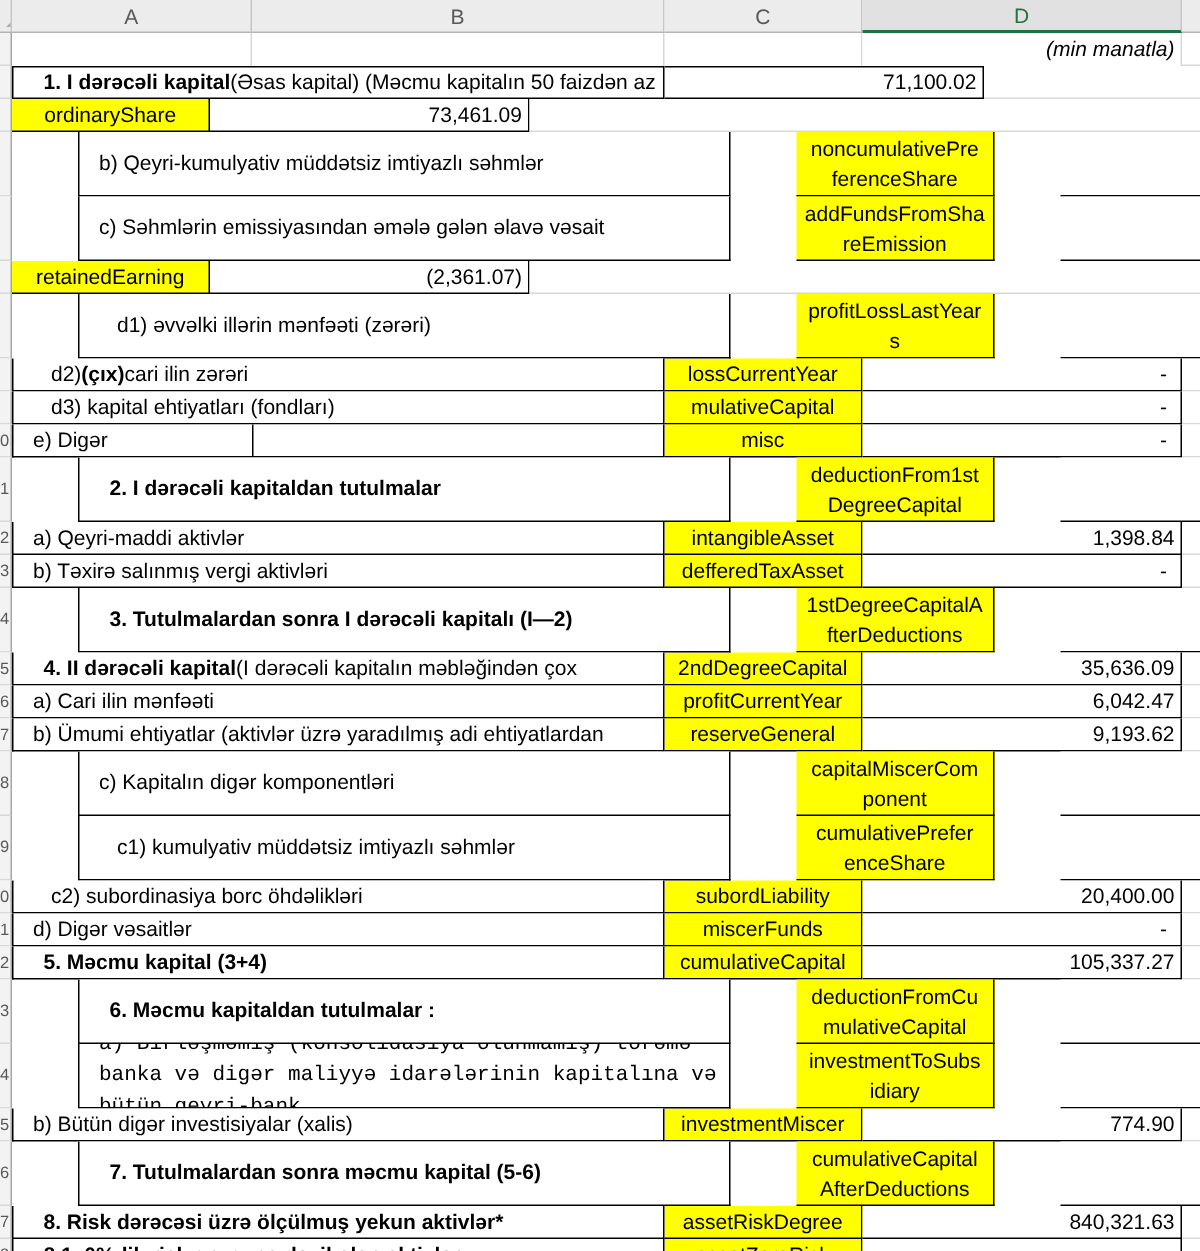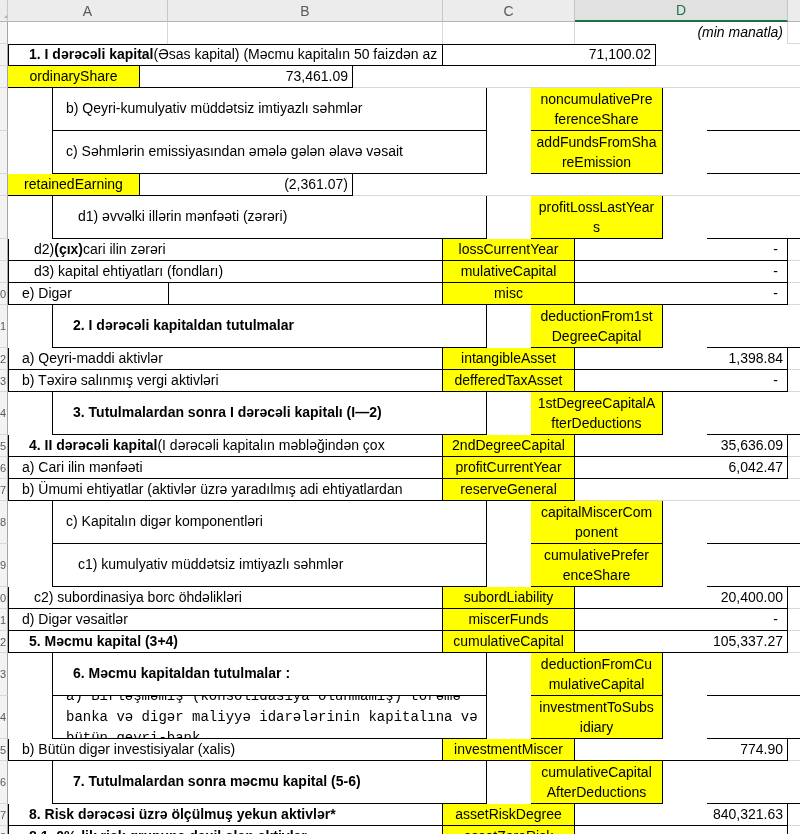--- a/index.html
+++ b/index.html
@@ -230,20 +230,21 @@
         <div class="cell c">profitCurrentYear</div>
         <div class="cell d">6,042.47</div>
         <div class="cell e"></div>
       </div>
       <div class="row table">
         <div class="rowhead">7</div>
         <div class="cell ab ind1">
           <span class="seg">b) Ümumi ehtiyatlar (aktivlər üzrə yaradılmış adi ehtiyatlardan</span>
         </div>
         <div class="cell c">reserveGeneral</div>
+        <div class="cell d">9,193.62</div>
         <div class="cell e"></div>
       </div>
       <div class="row table tall">
         <div class="rowhead">8</div>
         <div class="cell ab ind1">
           <span class="seg">c)  Kapitalın digər komponentləri</span>
         </div>
         <div class="cell c">capitalMiscerCom
 ponent</div>
         <div class="cell d">20,400.00</div>

